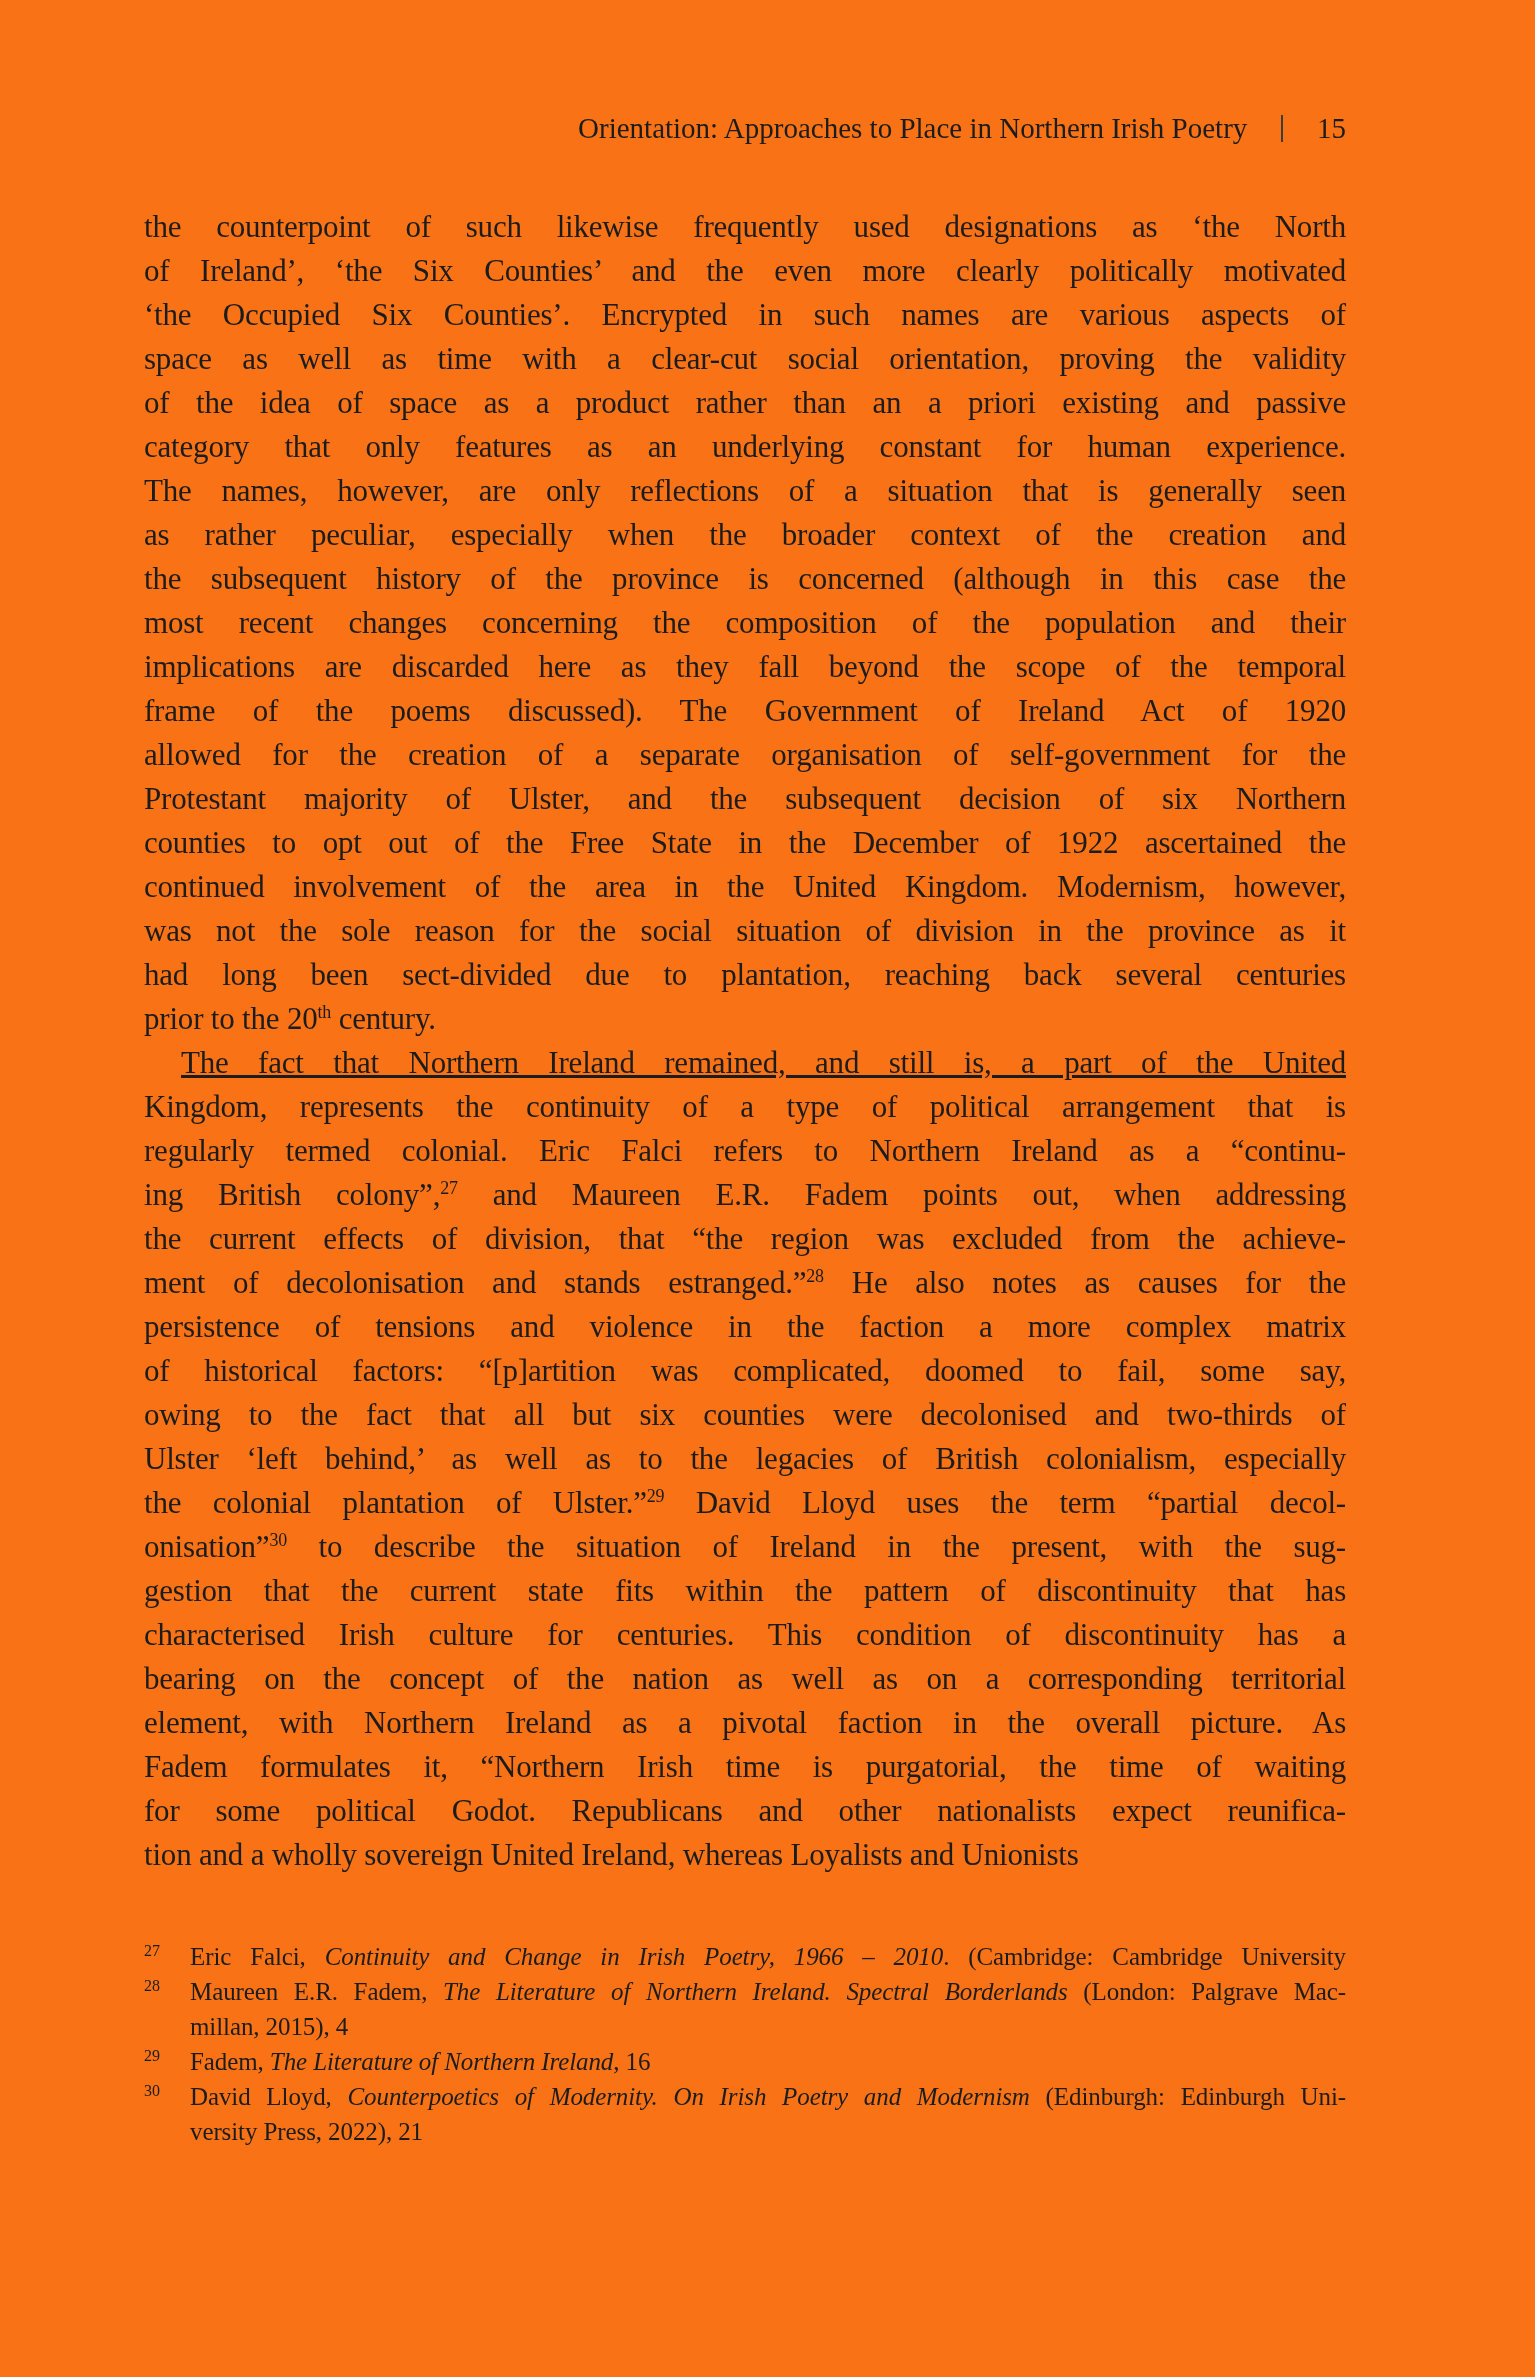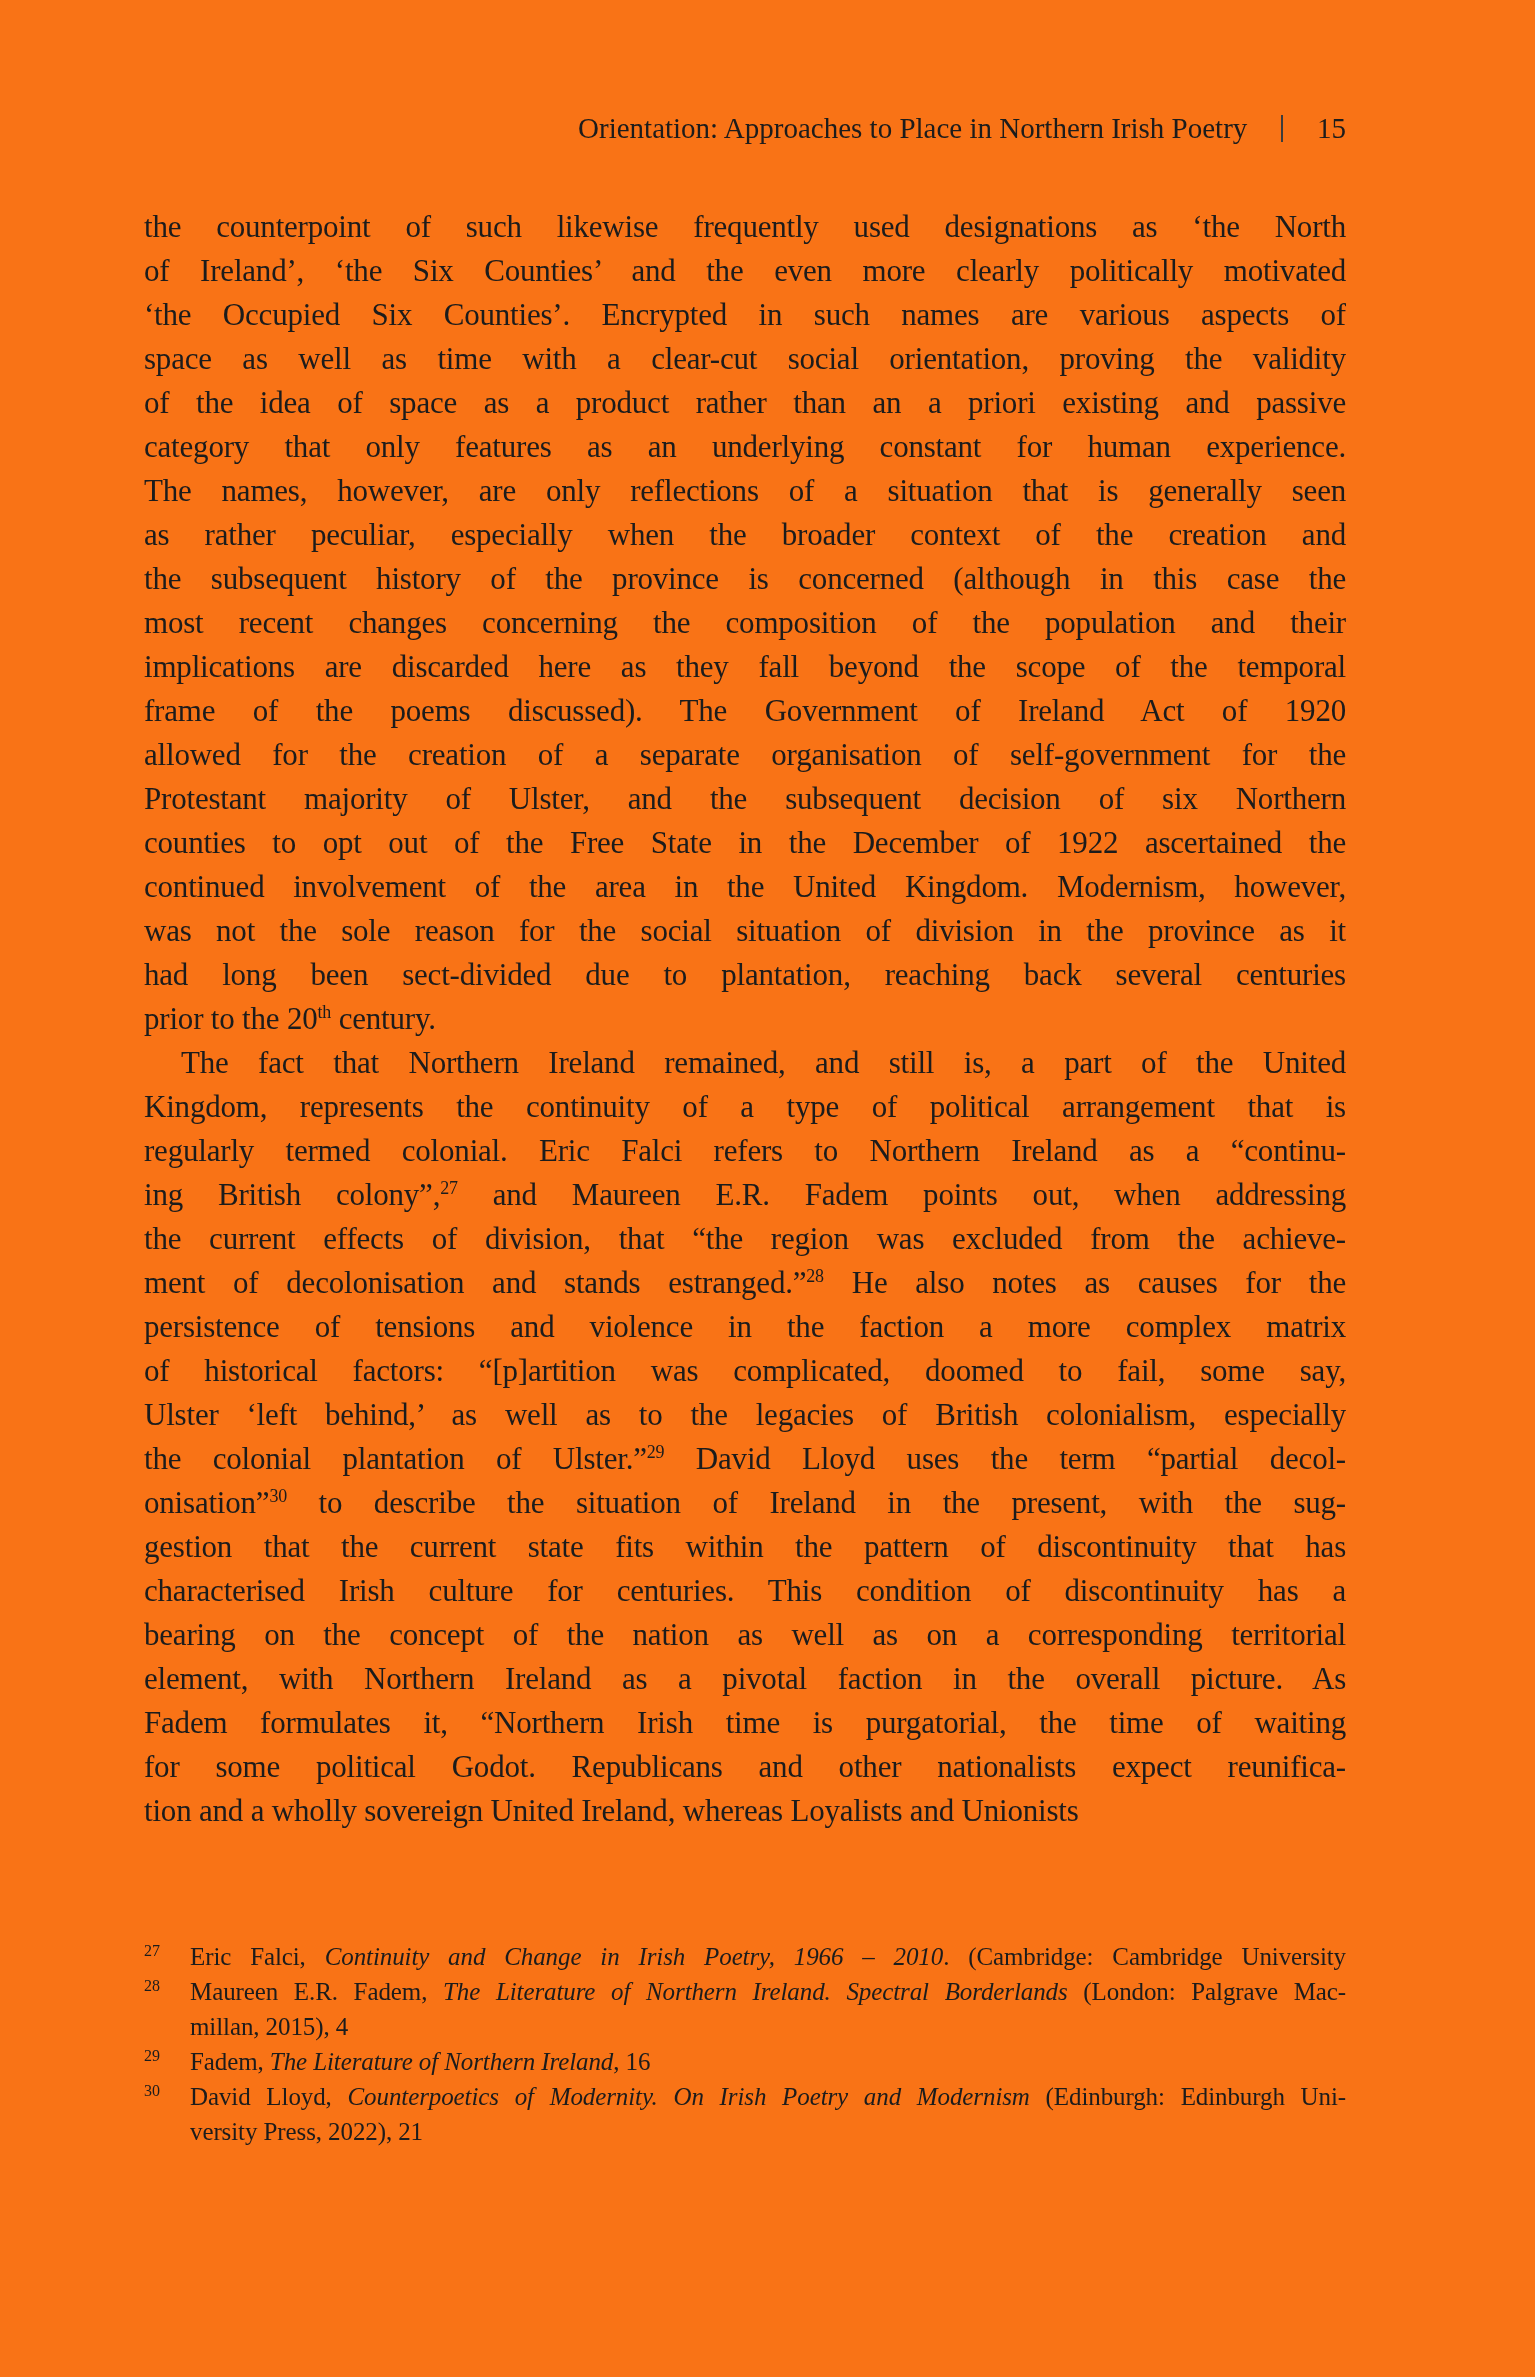--- a/index.html
+++ b/index.html
@@ -15,21 +15,21 @@
     font-size:29px;white-space:nowrap;
   }
   .rh-bar{width:1.7px;height:27px;background:#3c3c3c;}
   
   .body-text{
     position:absolute;top:205px;left:144px;width:1202px;
     font-size:31px;letter-spacing:-0.2px;
   }
   .line{line-height:44px;height:44px;overflow:hidden;text-align:left;white-space:normal;}
   .line.just{text-align:justify;text-align-last:justify;}
-  .line.indent{text-indent:37px;}
+  .line.indent{text-indent:37px;text-decoration:underline;}
   sup{font-size:0.58em;line-height:0;vertical-align:super;}
   .it{font-style:italic;}
   
   .footnotes{
     position:absolute;top:1939px;left:144px;width:1202px;
     font-size:25px;letter-spacing:-0.1px;
   }
   .footnote{display:flex;}
   .fn-marker-col{flex:0 0 46px;width:46px;}
   .fn-marker{font-size:16px;line-height:35px;display:inline-block;transform:translateY(-5.9px);}
@@ -71,20 +71,21 @@
       </div>
       <div class="paragraph">
         <div class="line just indent"><span>The fact that Northern Ireland remained, and still is, a part of the United</span></div>
         <div class="line just"><span>Kingdom, represents the continuity of a type of political arrangement that is</span></div>
         <div class="line just"><span>regularly termed colonial. Eric Falci refers to Northern Ireland as a “continu-</span></div>
         <div class="line just"><span>ing British colony”,</span><sup>27</sup><span> and Maureen E.R. Fadem points out, when addressing</span></div>
         <div class="line just"><span>the current effects of division, that “the region was excluded from the achieve-</span></div>
         <div class="line just"><span>ment of decolonisation and stands estranged.”</span><sup>28</sup><span> He also notes as causes for the</span></div>
         <div class="line just"><span>persistence of tensions and violence in the faction a more complex matrix</span></div>
         <div class="line just"><span>of historical factors: “[p]artition was complicated, doomed to fail, some say,</span></div>
+        <div class="line just"><span>owing to the fact that all but six counties were decolonised and two-thirds of</span></div>
         <div class="line just"><span>Ulster ‘left behind,’ as well as to the legacies of British colonialism, especially</span></div>
         <div class="line just"><span>the colonial plantation of Ulster.”</span><sup>29</sup><span> David Lloyd uses the term “partial decol-</span></div>
         <div class="line just"><span>onisation”</span><sup>30</sup><span> to describe the situation of Ireland in the present, with the sug-</span></div>
         <div class="line just"><span>gestion that the current state fits within the pattern of discontinuity that has</span></div>
         <div class="line just"><span>characterised Irish culture for centuries. This condition of discontinuity has a</span></div>
         <div class="line just"><span>bearing on the concept of the nation as well as on a corresponding territorial</span></div>
         <div class="line just"><span>element, with Northern Ireland as a pivotal faction in the overall picture. As</span></div>
         <div class="line just"><span>Fadem formulates it, “Northern Irish time is purgatorial, the time of waiting</span></div>
         <div class="line just"><span>for some political Godot. Republicans and other nationalists expect reunifica-</span></div>
         <div class="line"><span>tion and a wholly sovereign United Ireland, whereas Loyalists and Unionists</span></div>

